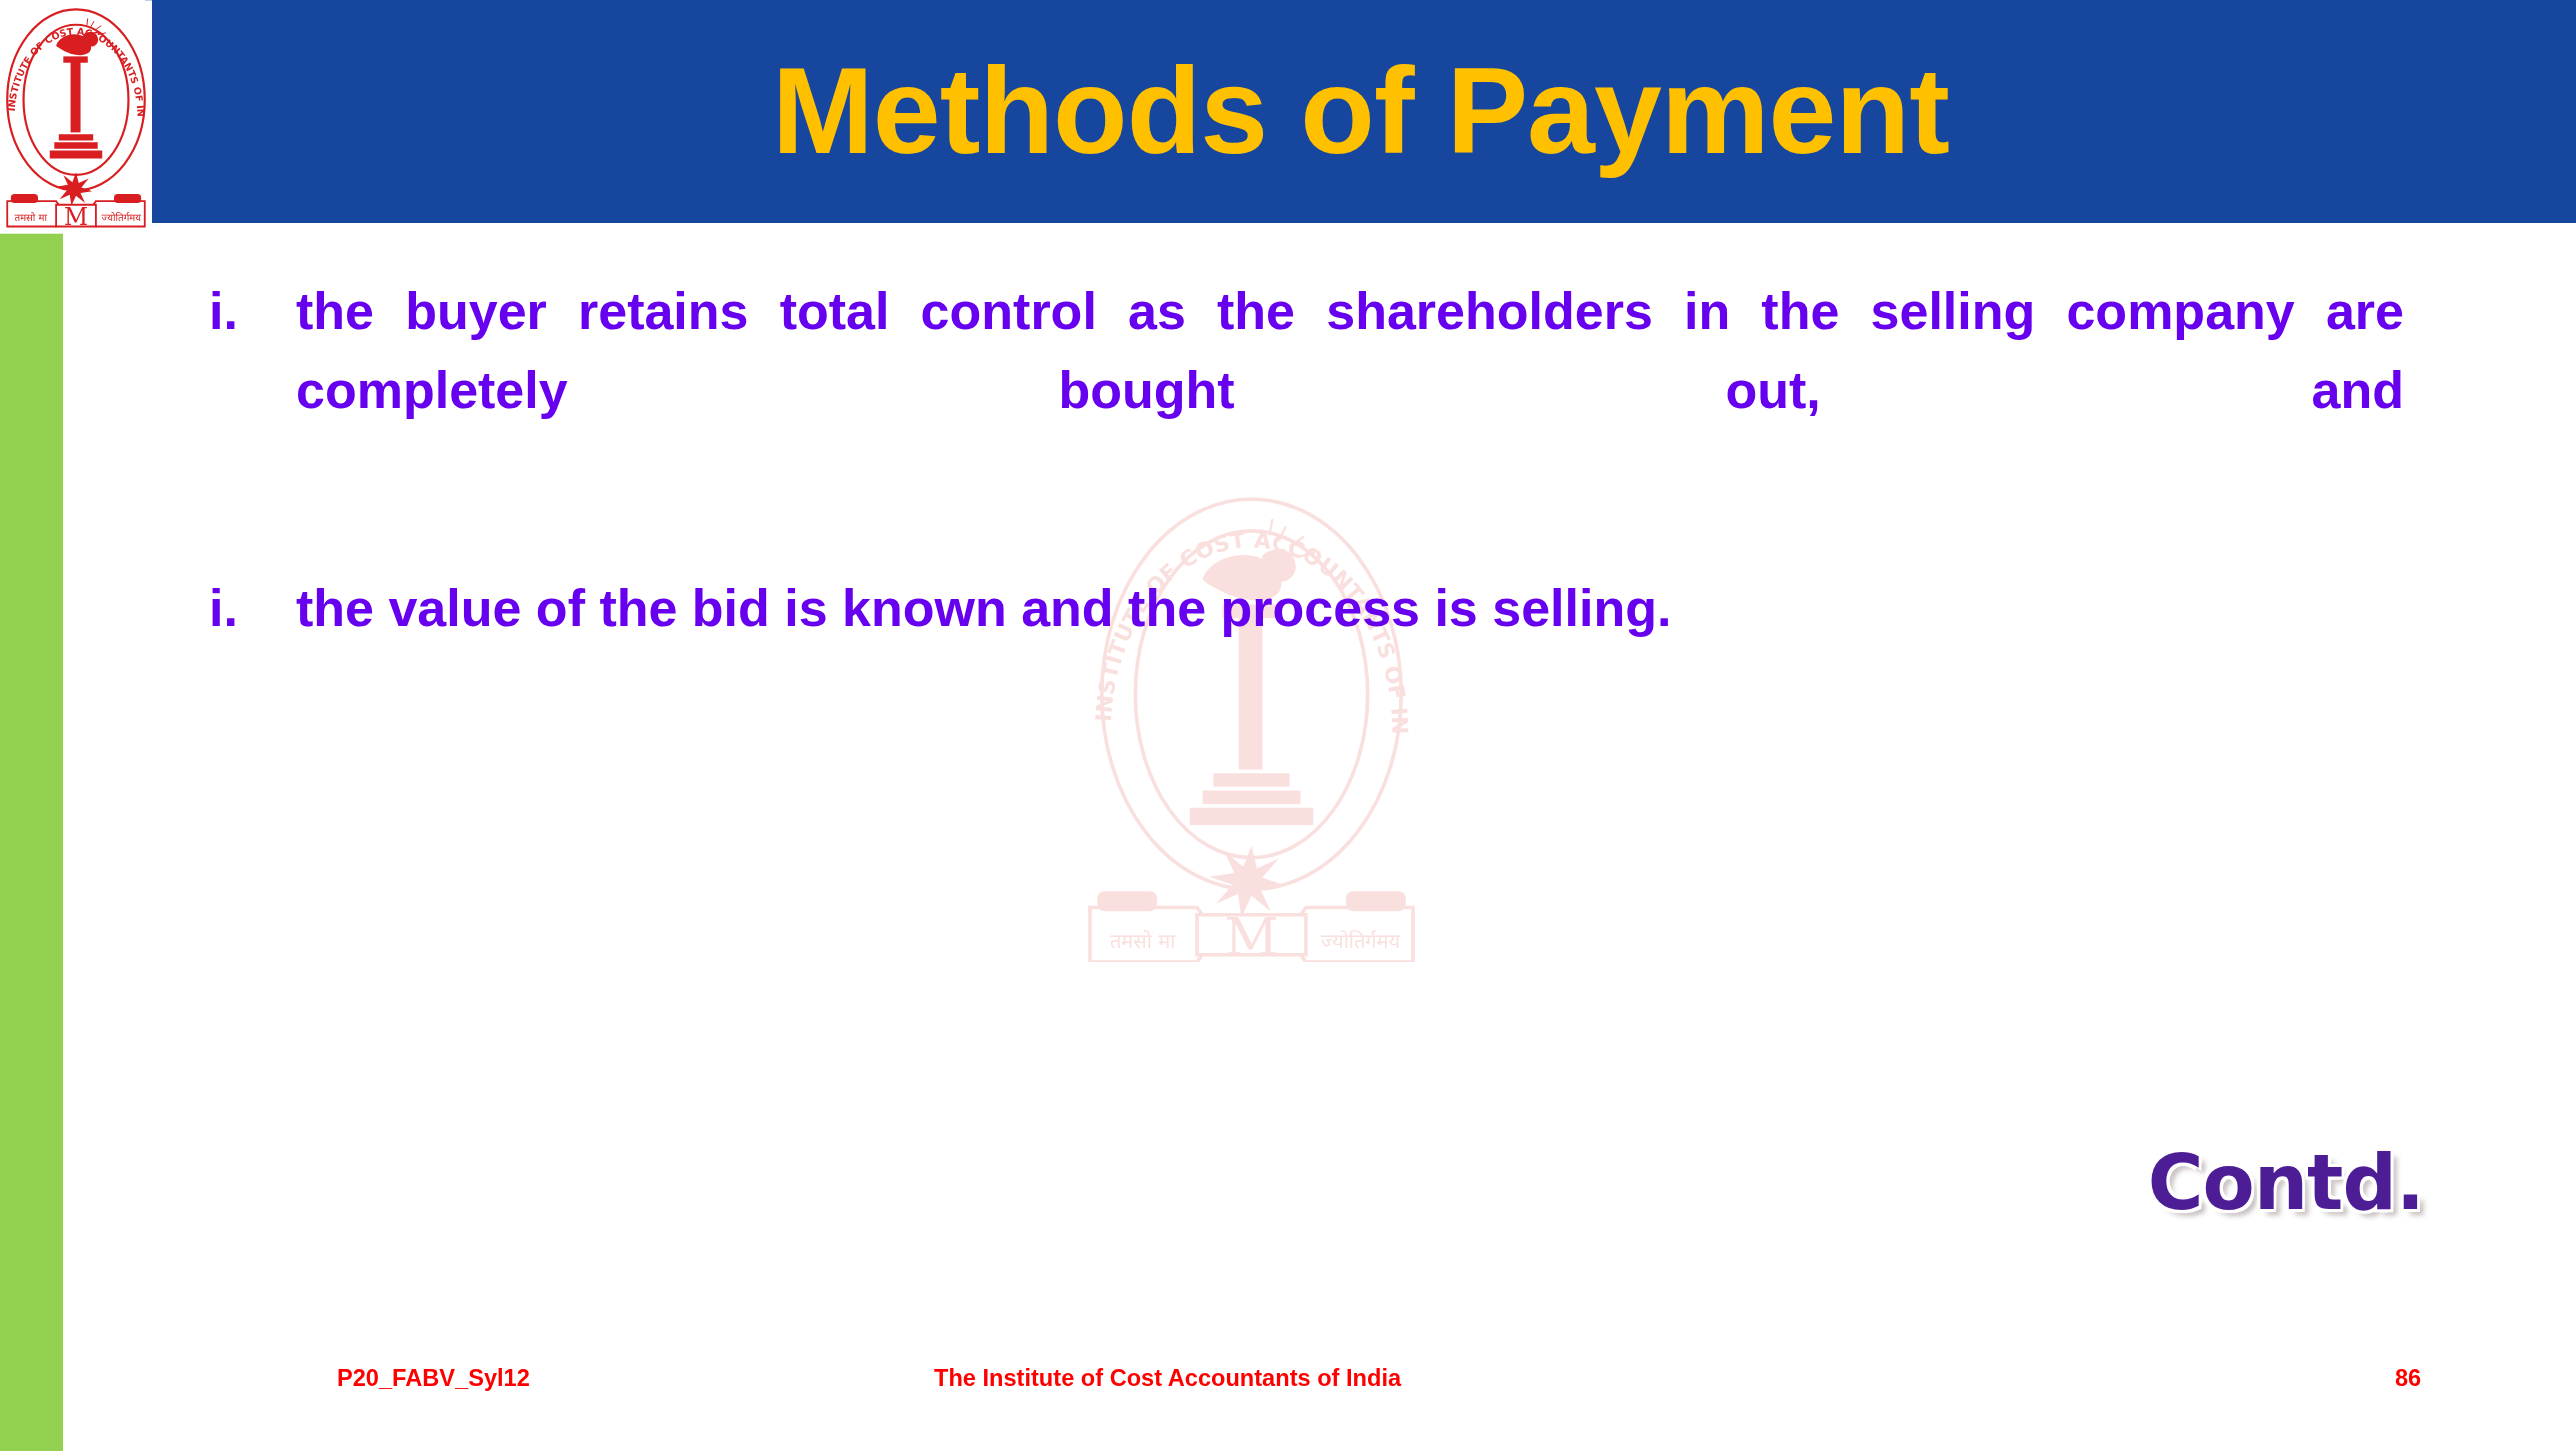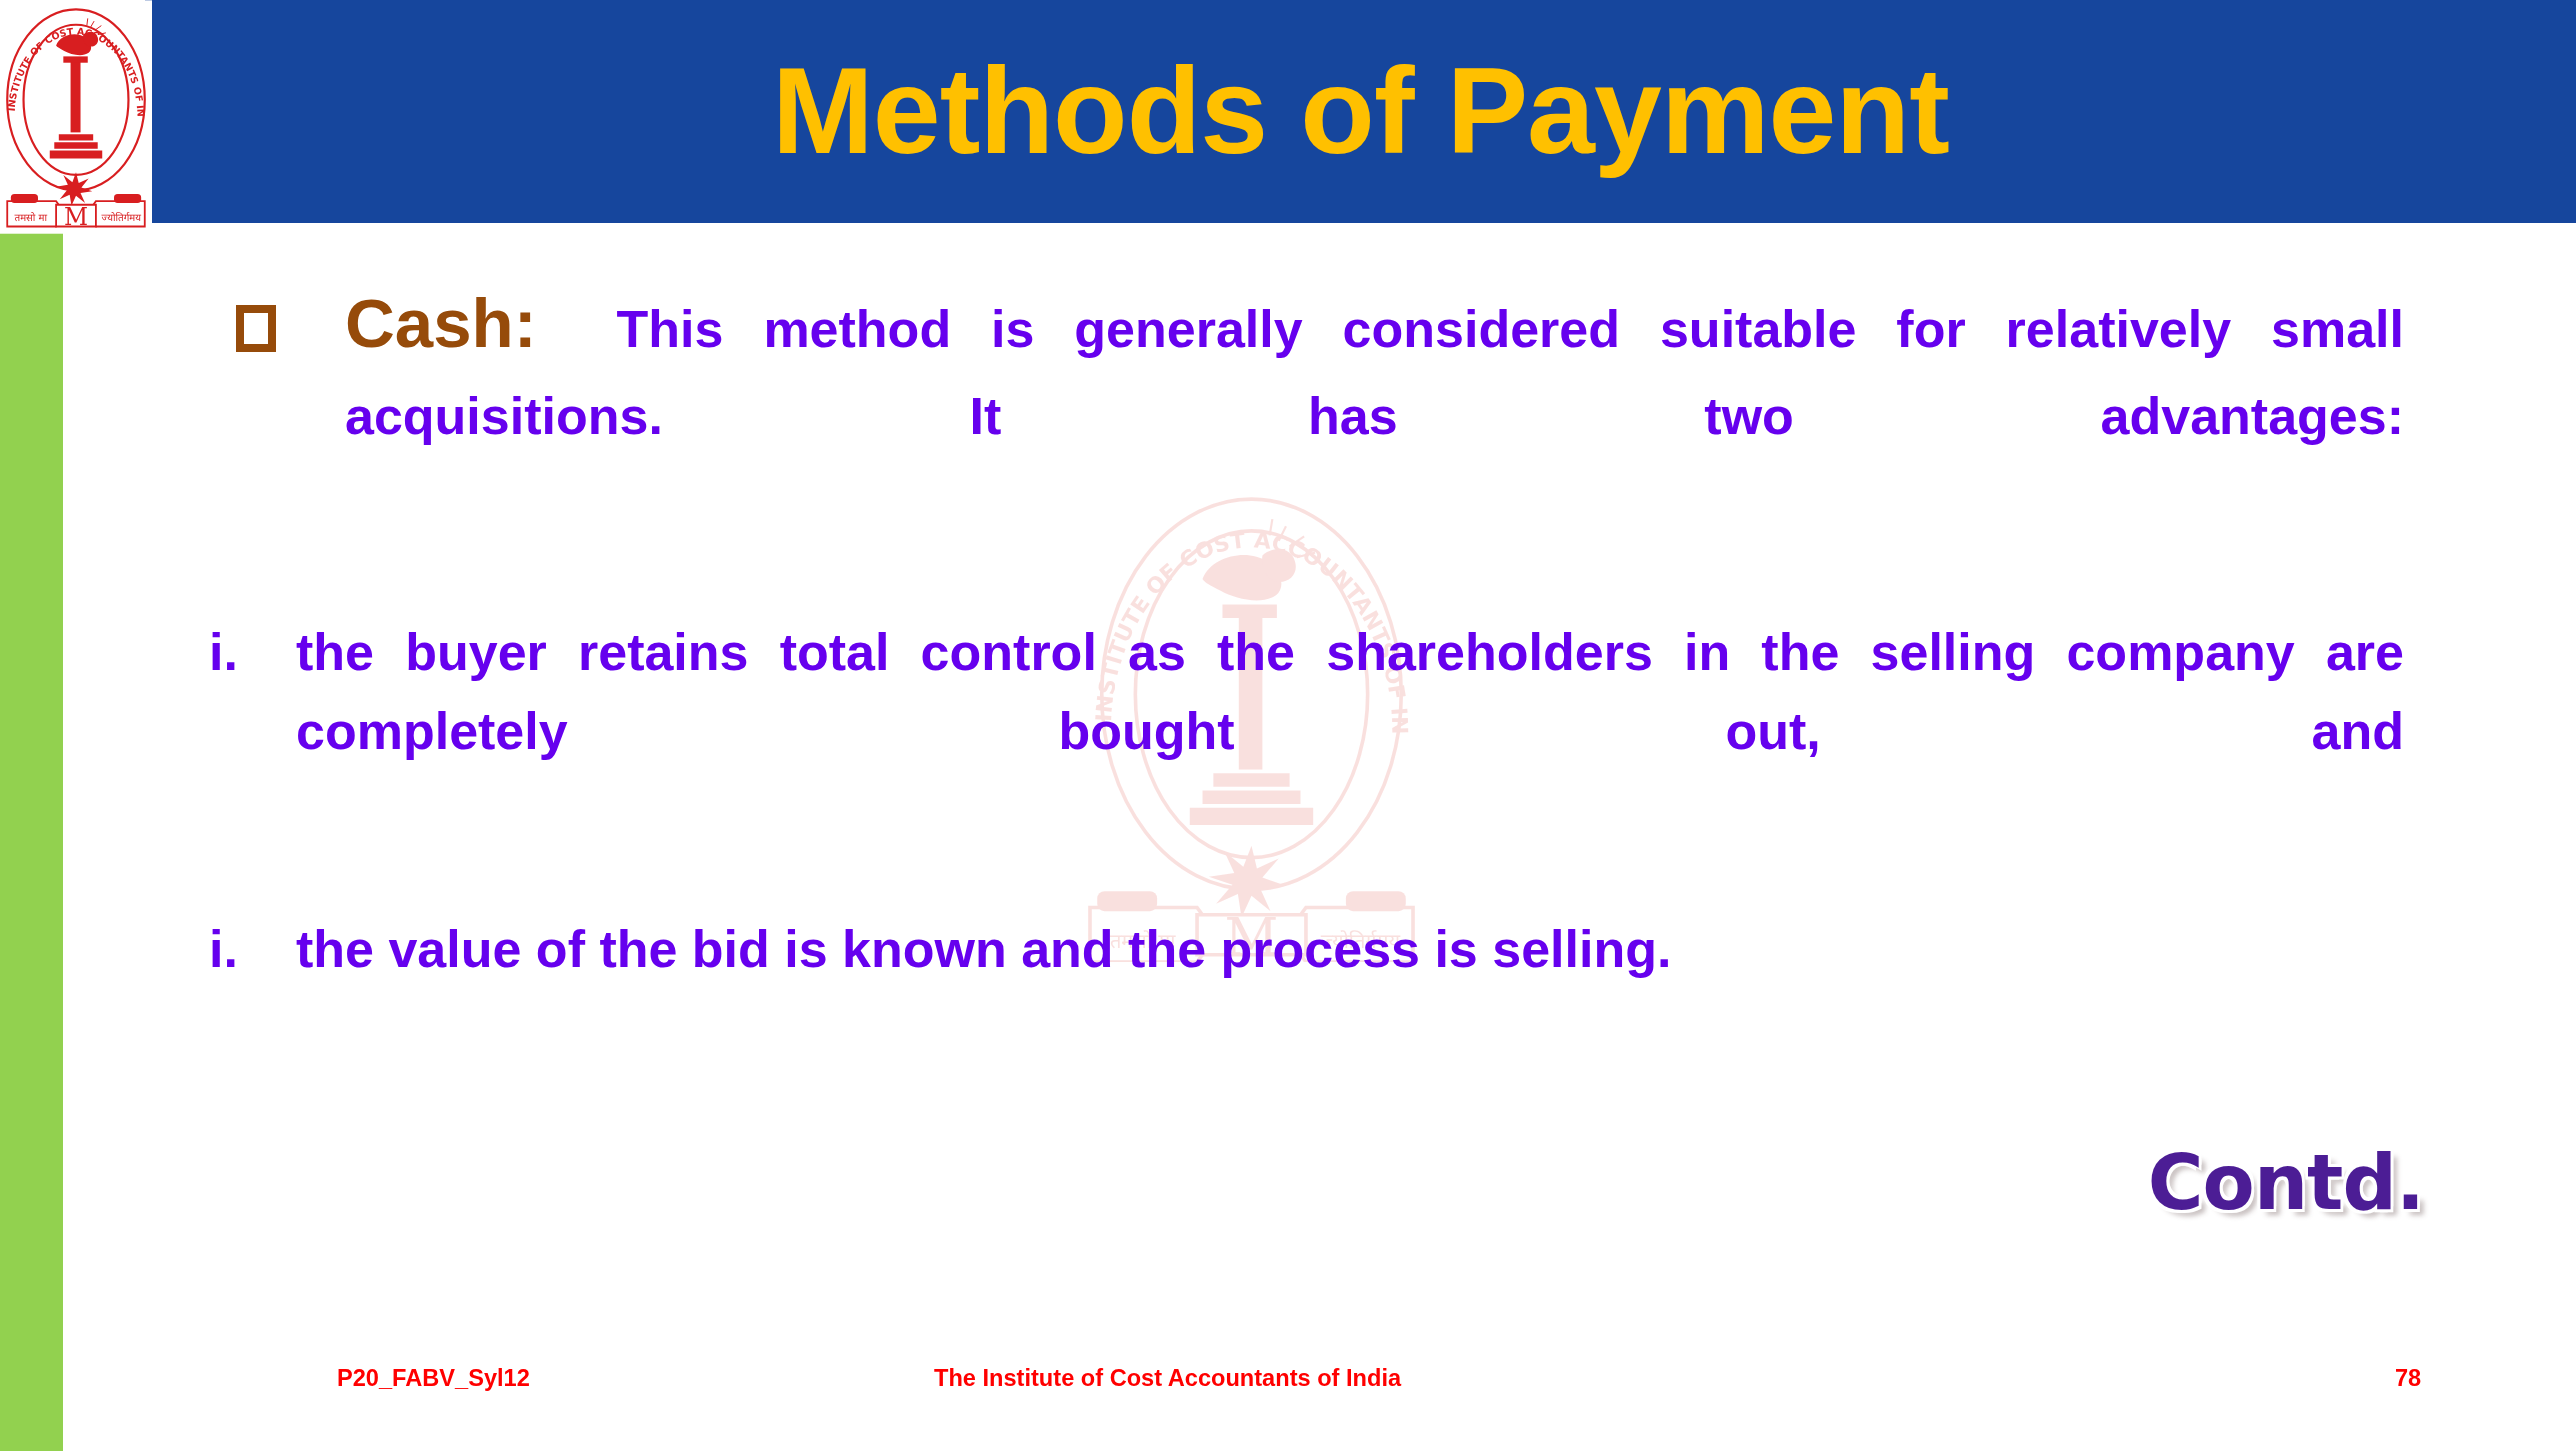--- a/index.html
+++ b/index.html
@@ -268,37 +268,33 @@
       <rect x="304" y="442" width="66" height="22" rx="8"></rect>
     </g>
     <text x="200" y="512" fill="#E8746E" font-family="DejaVu Serif, serif" font-size="58" text-anchor="middle">M</text>
     <text x="80" y="505" fill="#E8746E" font-family="DejaVu Sans, sans-serif" font-size="22" text-anchor="middle">तमसो मा</text>
     <text x="320" y="505" fill="#E8746E" font-family="DejaVu Sans, sans-serif" font-size="22" text-anchor="middle">ज्योतिर्गमय</text>
   </svg>
 </div>
 
 <div class="content">
 
-  <div class="cash-block">
-    <span class="bullet-square"></span>
-    <p class="cash-para"><span class="cash-label">Cash:</span>&nbsp; <span>This method is generally considered suitable for relatively small acquisitions. It has two advantages:</span></p>
-  </div>
 
   <div class="roman-item">
     <span class="roman-marker">i.</span>
     <span class="roman-text justified">the buyer retains total control as the shareholders in the selling company are completely bought out, and</span>
   </div>
 
   <div class="roman-item">
     <span class="roman-marker">i.</span>
     <span class="roman-text">the value of the bid is known and the process is selling.</span>
   </div>
 
 </div>
 
 <div class="contd">Contd.</div>
 
 <div class="footer">
   <span class="footer-code">P20_FABV_Syl12</span>
   <span class="footer-center">The Institute of Cost Accountants of India</span>
-  <span class="footer-page">78</span>
+  <span class="footer-page">86</span>
 </div>
 
 
 </body></html>

